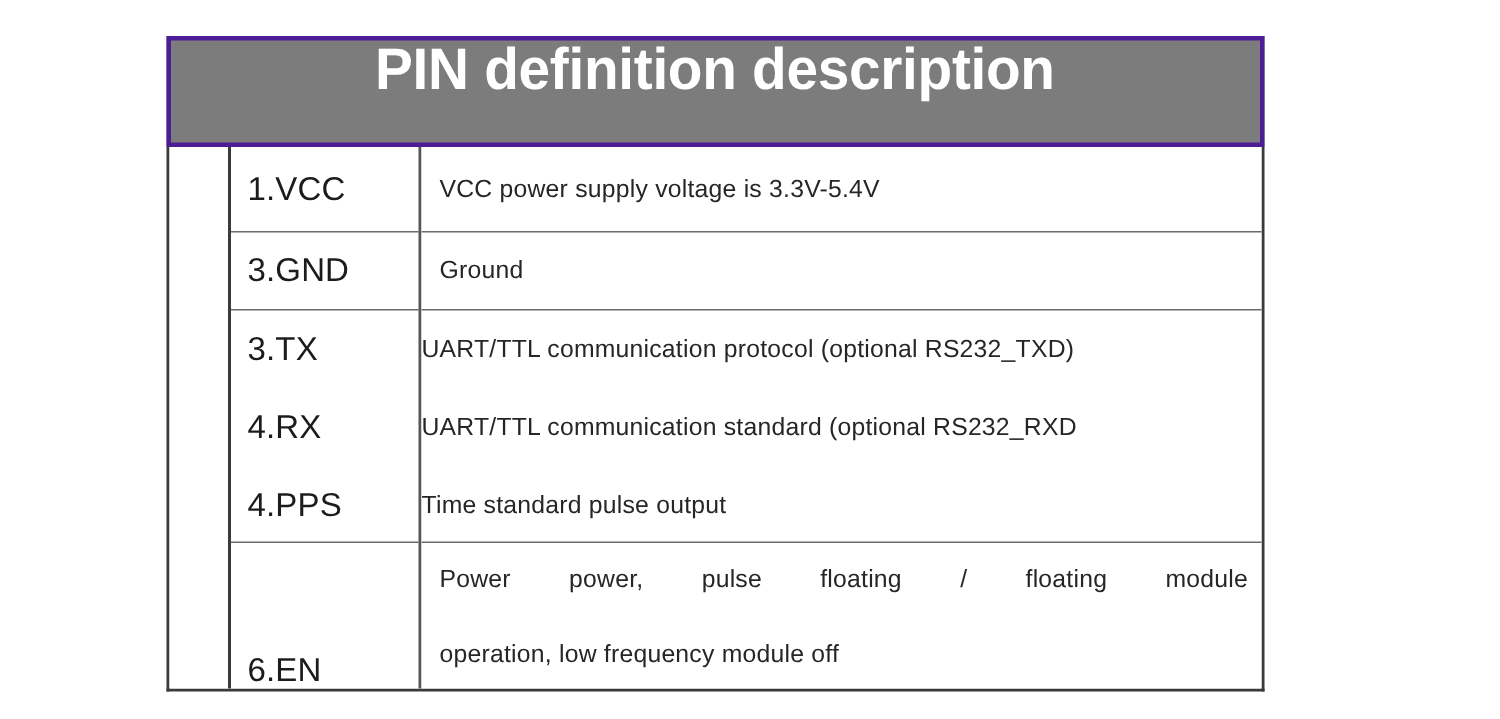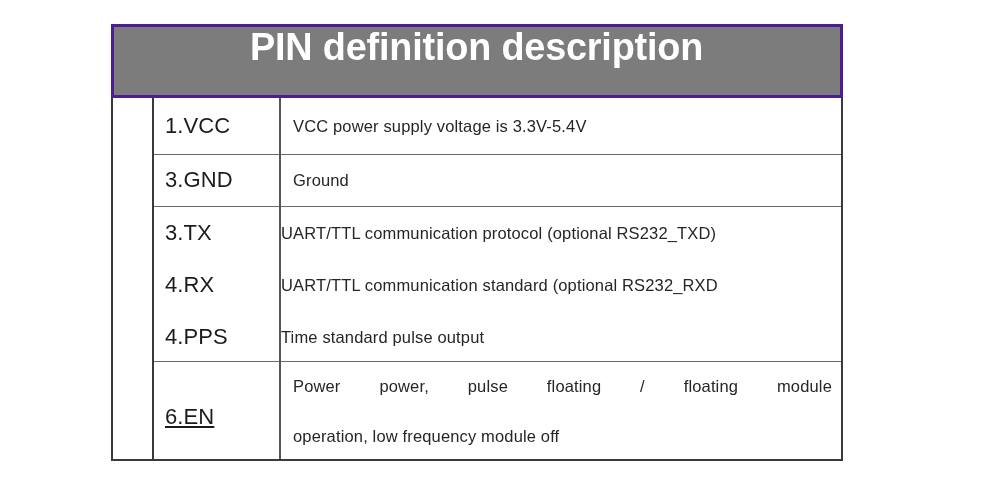--- a/index.html
+++ b/index.html
@@ -196,21 +196,21 @@
         <div class="cell pin-cell" style="height:52px;">
           <span>3.GND</span>
         </div>
 
         <div class="stack-cell" style="height:155px;">
           <div class="stack-line-pin">3.TX</div>
           <div class="stack-line-pin">4.RX</div>
           <div class="stack-line-pin">4.PPS</div>
         </div>
 
-        <div class="cell pin-cell last" style="height:97px; align-items:center; padding-top:14px;text-decoration:underline;">
+        <div class="cell pin-cell last" style="height:97px; align-items:flex-end; padding-top:14px;">
           <span>6.EN</span>
         </div>
       </div>
 
       <div class="desc-col">
         <div class="cell desc-cell" style="height:57px;">
           <span>VCC power supply voltage is 3.3V-5.4V</span>
         </div>
         <div class="cell desc-cell" style="height:52px;">
           <span>Ground</span>

